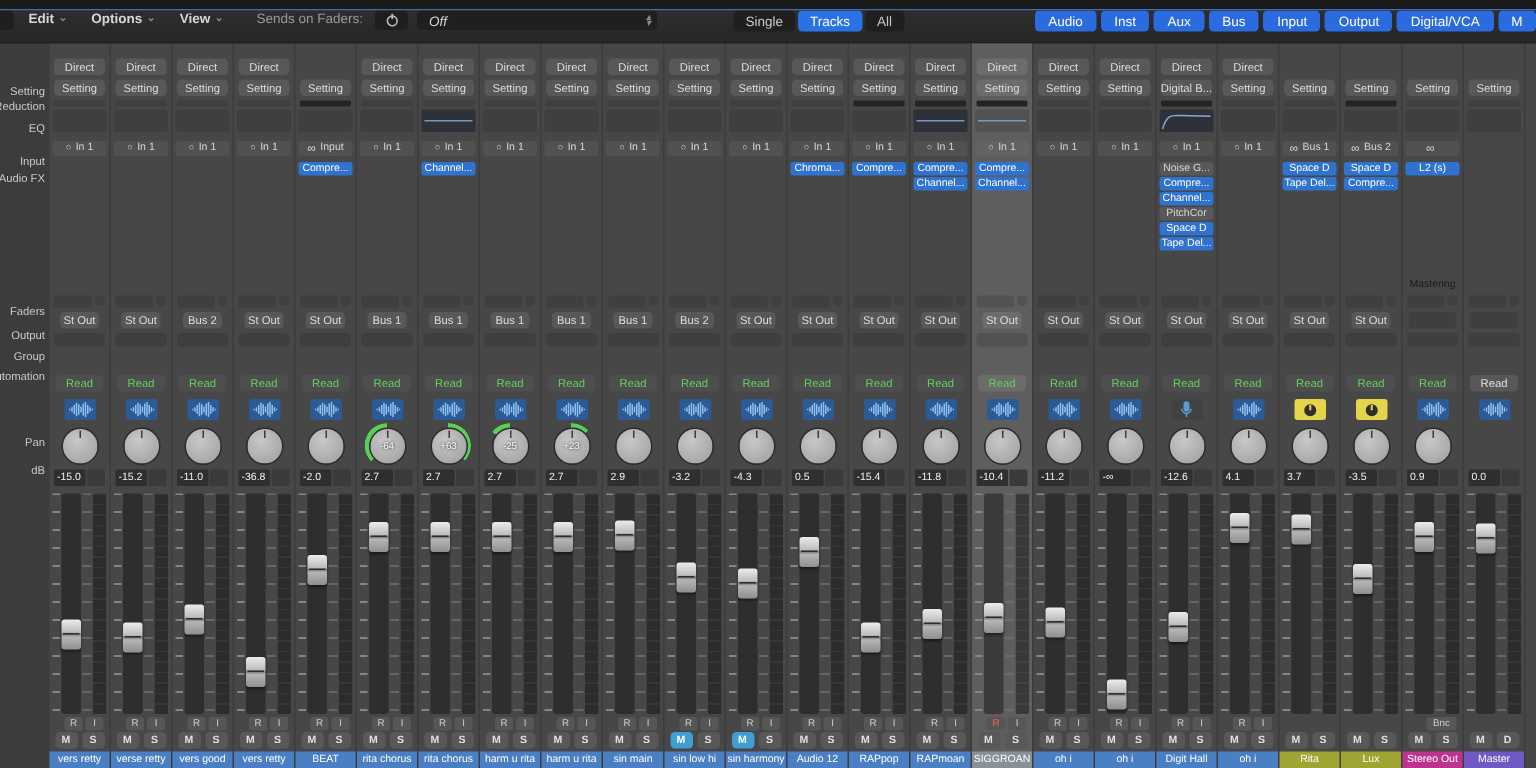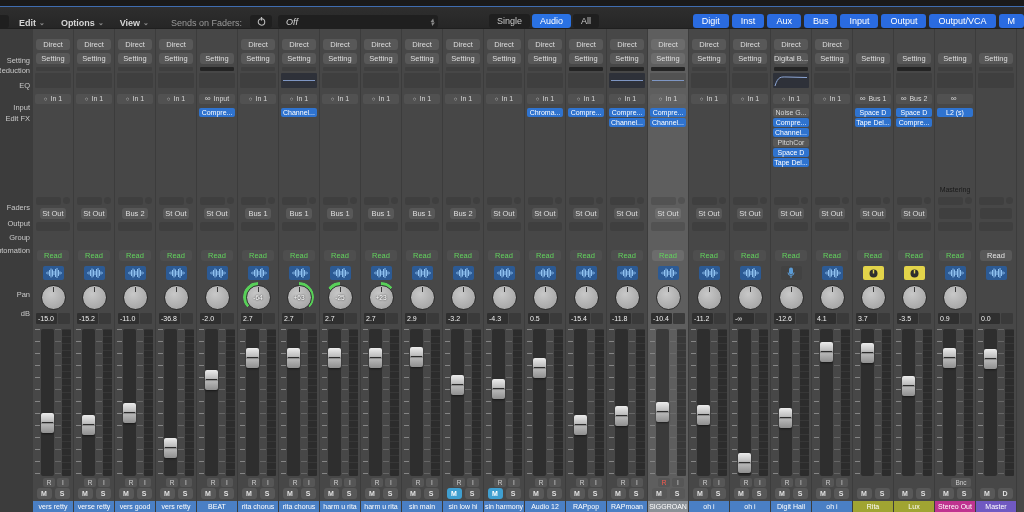--- a/index.html
+++ b/index.html
@@ -1,18 +1,18 @@
 <!DOCTYPE html>
 <html><head>
 <meta charset="utf-8">
 <style>
   html,body{margin:0;padding:0;background:#3c3c3c;width:1024px;height:512px;overflow:hidden;
     font-family:"Liberation Sans",sans-serif;-webkit-font-smoothing:antialiased;}
   .window-top{height:6px;background:#1a1a1a;border-bottom:1px solid #3f6db0;}
-  .toolbar{height:21px;background:linear-gradient(#2e2e2e,#262626);display:flex;align-items:flex-end;
+  .toolbar{height:21px;background:linear-gradient(#2e2e2e,#262626);display:flex;align-items:flex-start;
     padding:0 0 0 0;position:relative;border-bottom:1px solid #1f1f1f;overflow:hidden;}
   .tb-stepper{width:9px;height:13px;background:#1f1f1f;border-radius:0 3px 3px 0;margin-right:10px;flex:none;}
   .menu{display:flex;align-items:center;gap:3px;color:#d6d6d6;font-size:9px;font-weight:bold;margin-right:16px;cursor:default;}
   .menu .chev{color:#8a8a8a;font-size:7px;}
   .sof-label{color:#9a9a9a;font-size:9px;margin:0 8px 0 6px;}
   .pwr-btn{width:22px;height:13px;background:#1f1f1f;border-radius:3px;display:flex;align-items:center;justify-content:center;margin-right:6px;}
   .off-select{width:148px;height:13px;background:#1f1f1f;border-radius:3px;display:flex;align-items:center;color:#d6d6d6;font-size:9px;padding:0 4px 0 8px;justify-content:space-between;font-style:italic;}
   .sel-arrows{color:#8a8a8a;font-size:7px;line-height:4px;display:flex;flex-direction:column;}
   .seg-group{display:flex;gap:2px;position:absolute;left:489px;}
   .seg{height:14px;padding:0 8px;border-radius:3px;background:#1f1f1f;color:#c8c8c8;font-size:9px;display:flex;align-items:center;}
@@ -124,42 +124,42 @@
   </div>
   <div class="off-select">
     <span>Off</span>
     <span class="sel-arrows">
         <span>▴</span>
         <span>▾</span>
       </span>
   </div>
   <div class="seg-group" id="segs">
       <div class="seg">Single</div>
-      <div class="seg active">Audio</div>
+      <div class="seg active">Tracks</div>
       <div class="seg">All</div>
     </div>
   <div class="filters" id="filters">
-      <div class="filter-btn">Digit</div>
+      <div class="filter-btn">Audio</div>
       <div class="filter-btn">Inst</div>
       <div class="filter-btn">Aux</div>
       <div class="filter-btn">Bus</div>
       <div class="filter-btn">Input</div>
       <div class="filter-btn">Output</div>
-      <div class="filter-btn">Output/VCA</div>
+      <div class="filter-btn">Digital/VCA</div>
       <div class="filter-btn">M</div>
     </div>
 </div>
 
 <div class="main">
   <div class="labels-col" id="labels">
       <div class="row-label" style="top: 27px;">Setting</div>
       <div class="row-label" style="top: 37px;">Reduction</div>
       <div class="row-label" style="top: 52px;">EQ</div>
       <div class="row-label" style="top: 74px;">Input</div>
-      <div class="row-label" style="top: 85px;">Edit FX</div>
+      <div class="row-label" style="top: 85px;">Audio FX</div>
       <div class="row-label" style="top: 174px;">Faders</div>
       <div class="row-label" style="top: 190px;">Output</div>
       <div class="row-label" style="top: 204px;">Group</div>
       <div class="row-label" style="top: 217px;">Automation</div>
       <div class="row-label" style="top: 261px;">Pan</div>
       <div class="row-label" style="top: 280px;">dB</div>
     </div>
   <div class="strips" id="strips">
   <div class="strip">
     <div class="direct-row">

